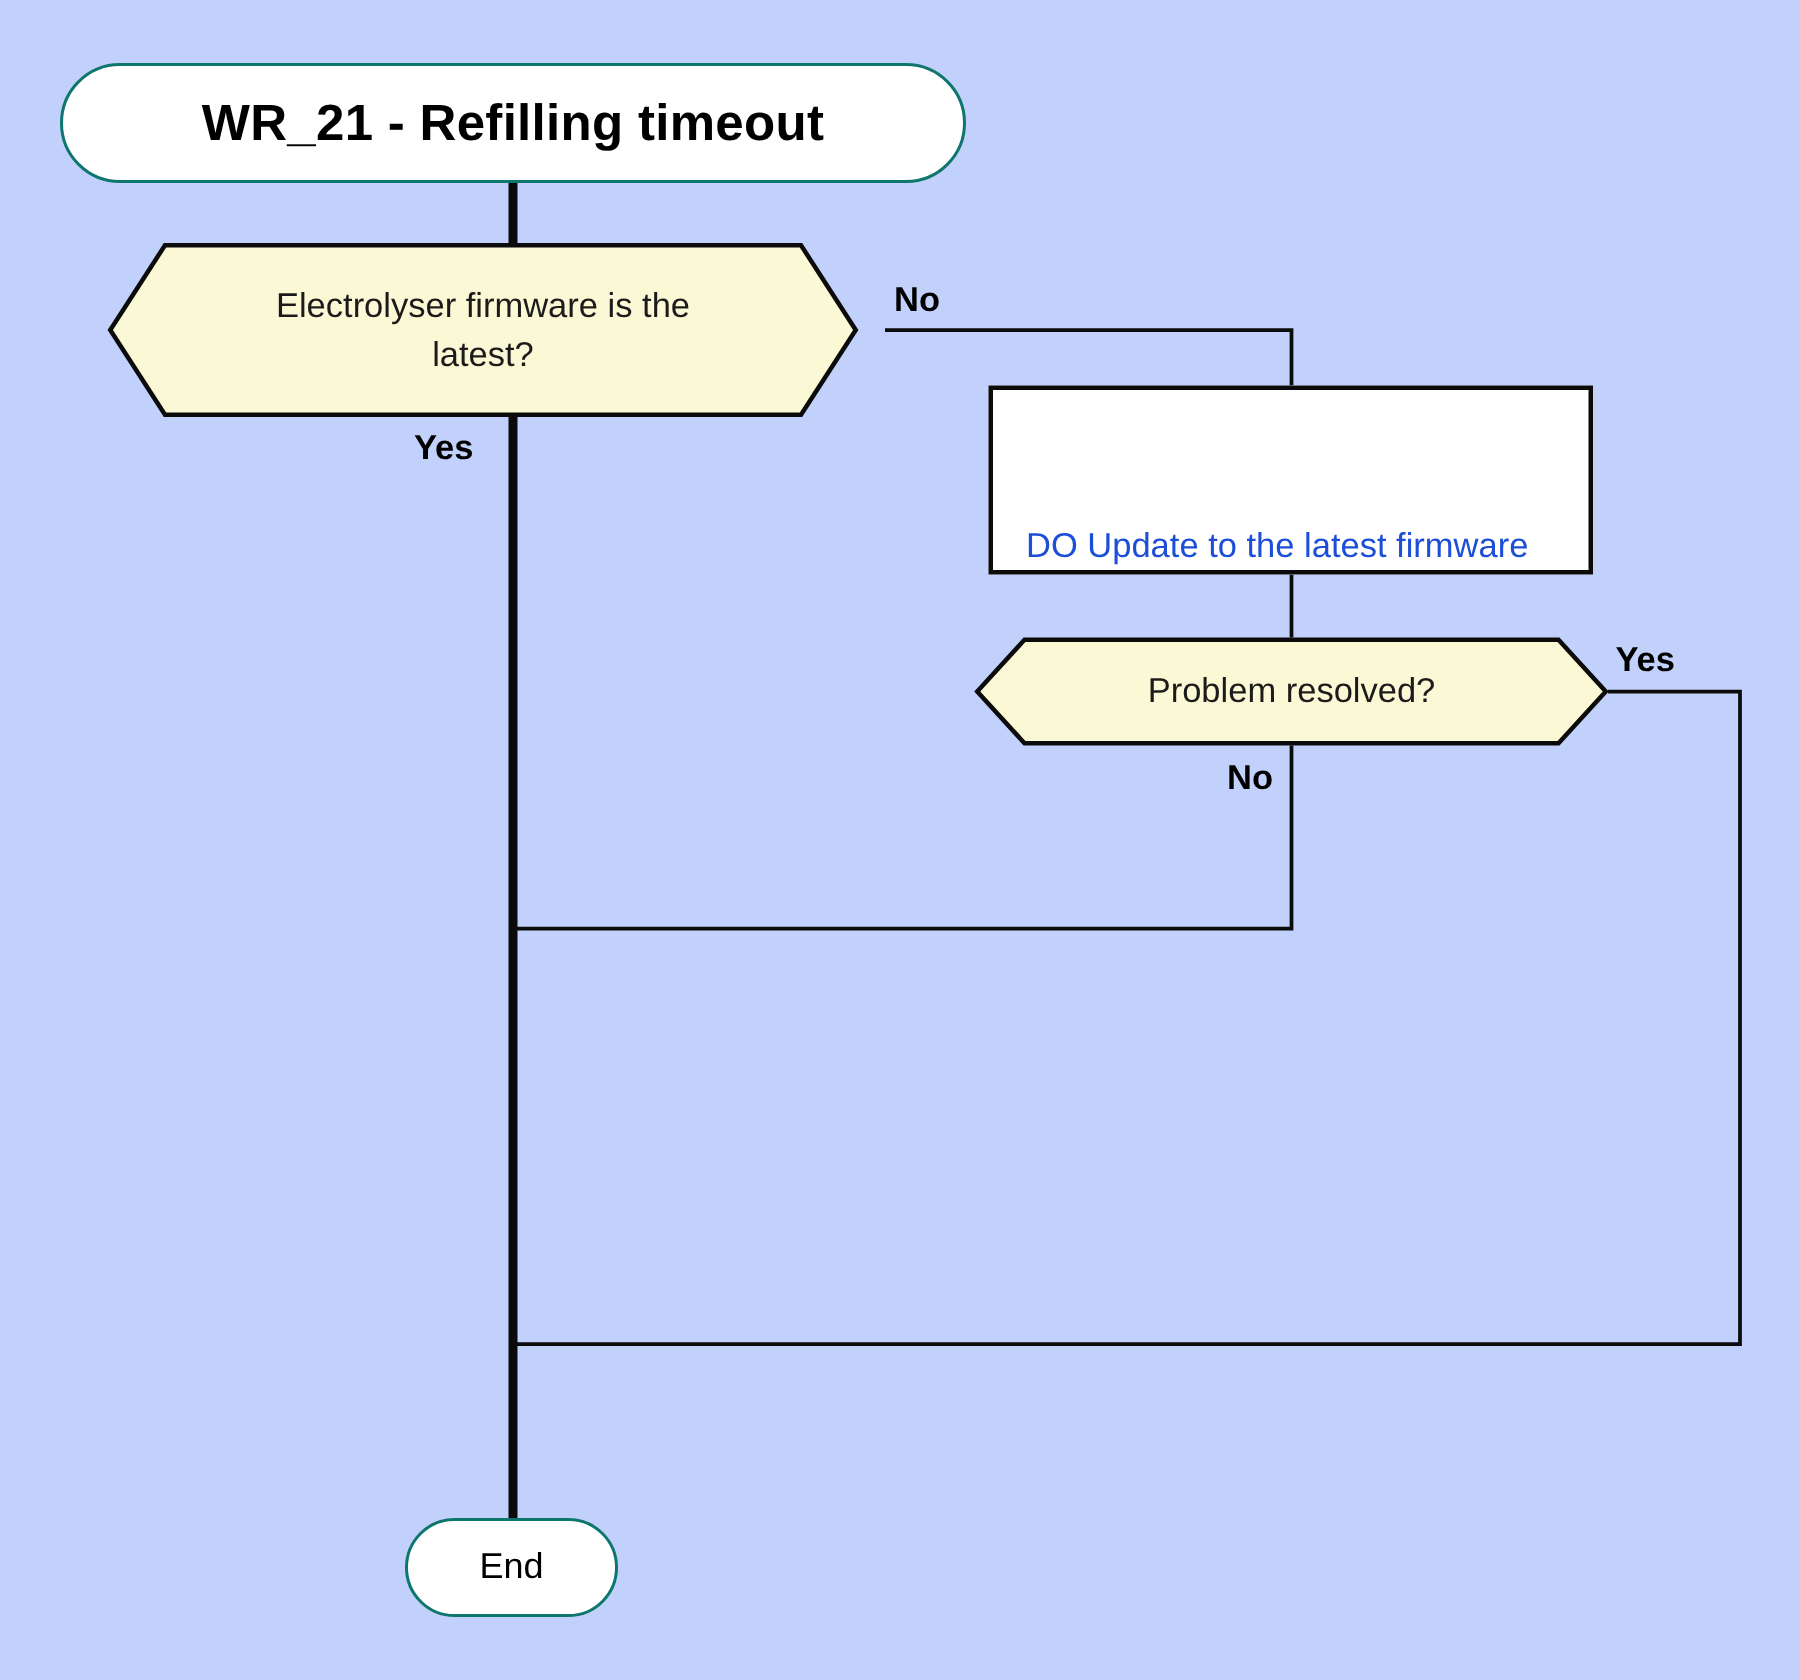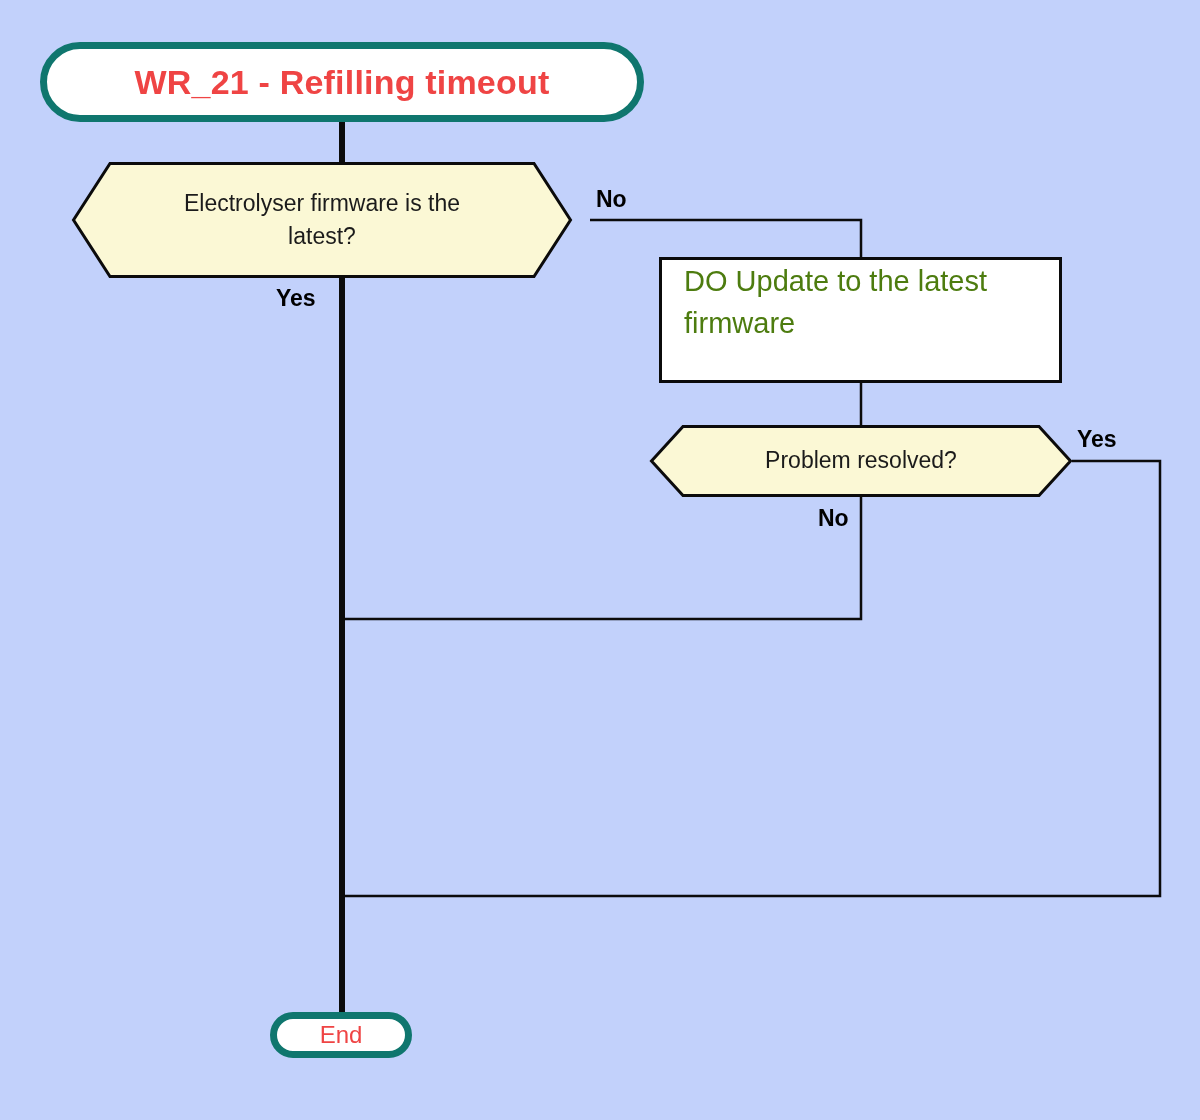--- a/index.html
+++ b/index.html
@@ -27,47 +27,47 @@
   }
 
   .node {
     position: absolute;
     box-sizing: border-box;
   }
 
   
   .terminator {
     background: #ffffff;
-    border: 7px solid #0f766e;
+    border: 2px solid #0f766e;
     display: flex;
     align-items: center;
     justify-content: center;
     text-align: left;
-    color: #ef4444;
+    color: #000000;
   }
   .terminator.start {
     border-radius: 40px;
     font-size: 34px;
     font-weight: bold;
     letter-spacing: 0.2px;
   }
   .terminator.end {
     border-radius: 34px;
     font-size: 24px;
     font-weight: normal;
   }
 
   
   .process {
     background: #ffffff;
     border: 3px solid #0b0b0b;
     display: flex;
-    align-items: flex-start;
-    color: #4d7c0f;
-    font-size: 29px;
+    align-items: flex-end;
+    color: #1d4ed8;
+    font-size: 23px;
     line-height: 1.45;
     padding: 0 22px;
   }
 
   
   .decision {
     background: transparent;
   }
   .decision svg {
     position: absolute;
@@ -138,21 +138,21 @@
   </div>
 
   <div class="node decision" style="left:650px; top:425px; width:422px; height:72px;">
     <svg width="422" height="72" viewBox="0 0 422 72">
       <polygon points="33,1.5 389,1.5 420.5,36 389,70.5 33,70.5 1.5,36" fill="#fbf8d5" stroke="#0b0b0b" stroke-width="3"></polygon>
     </svg>
     <div class="hex-label">Problem resolved?</div>
   </div>
 
 
-  <div class="node terminator end" style="left:270px; top:1012px; width:142px; height:46px;">End</div>
+  <div class="node terminator end" style="left:270px; top:1012px; width:142px; height:66px;">End</div>
 
   <div class="edge-label" style="left:596px; top:188px;">No</div>
 
   <div class="edge-label" style="left:276px; top:287px;">Yes</div>
 
   <div class="edge-label" style="left:1077px; top:428px;">Yes</div>
 
   <div class="edge-label" style="left:818px; top:507px;">No</div>
 
 </div>

